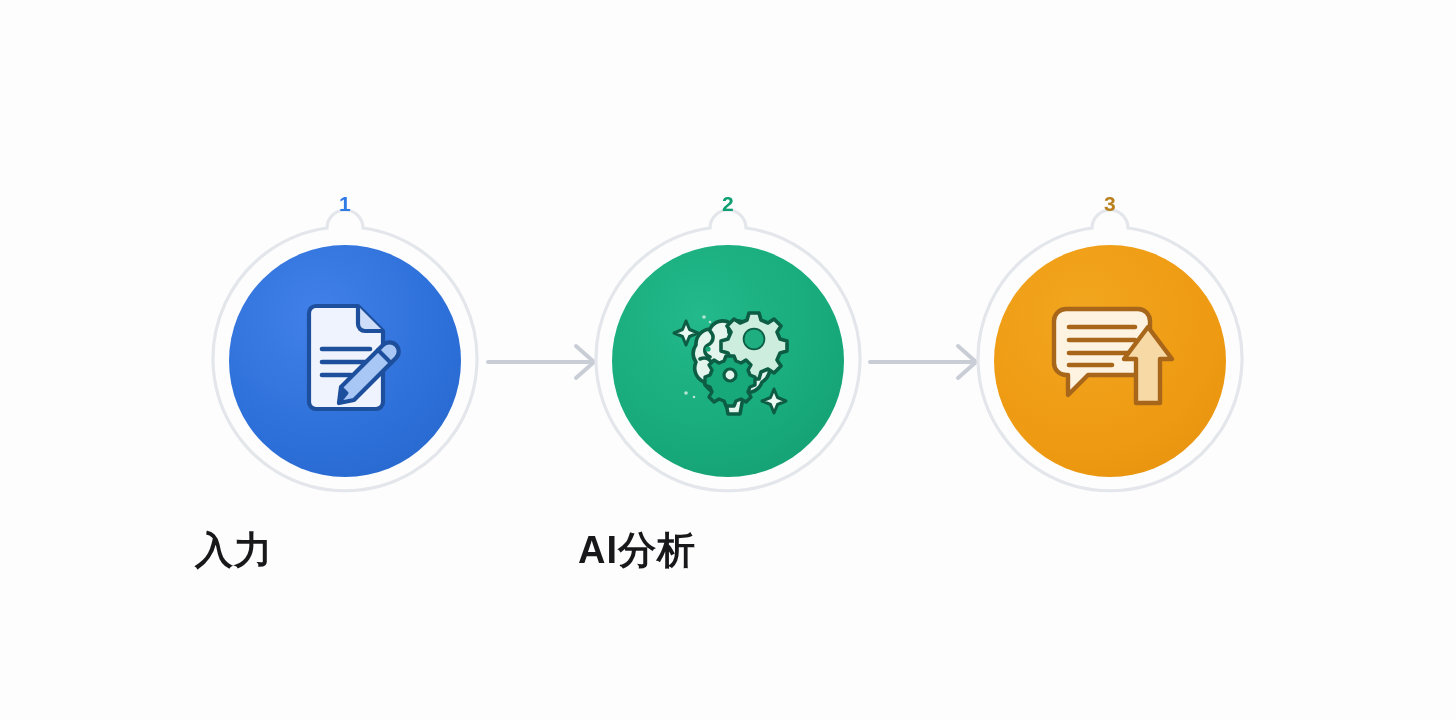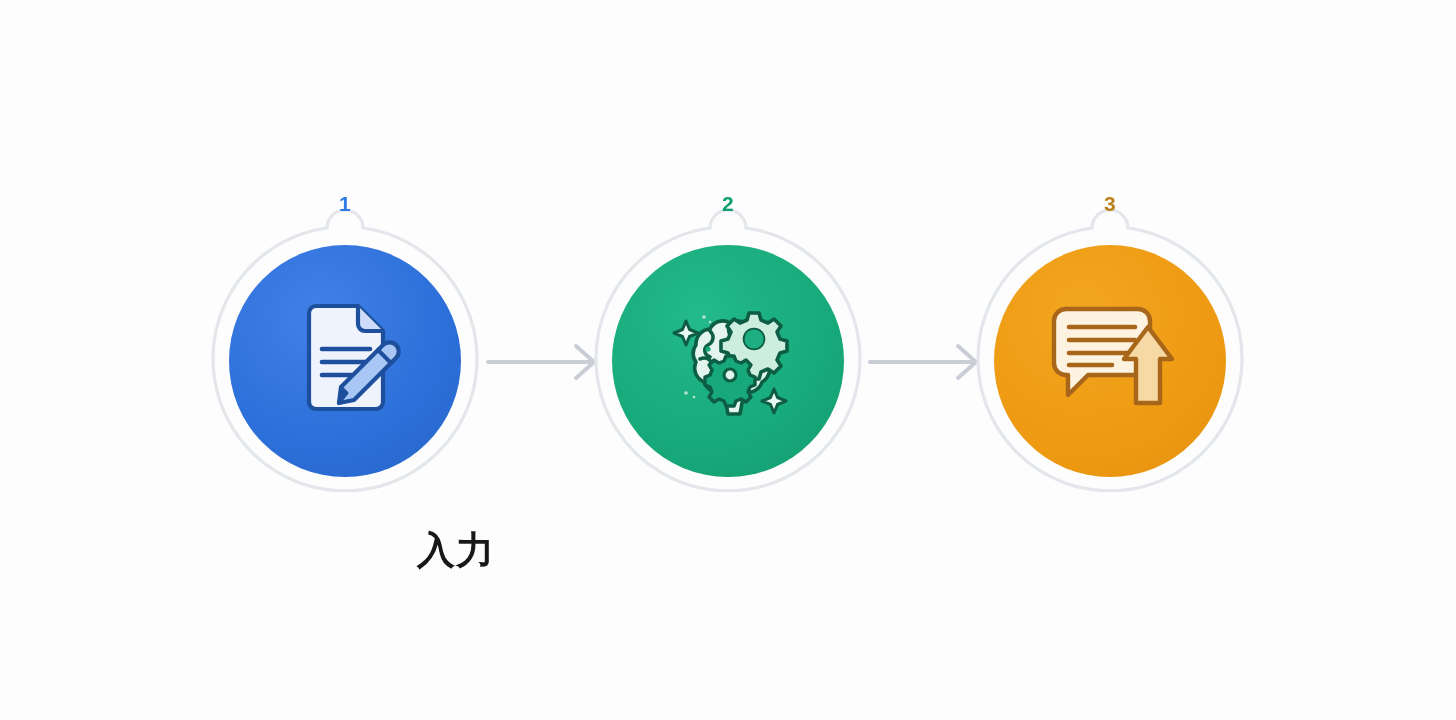--- a/index.html
+++ b/index.html
@@ -61,21 +61,21 @@
     display:flex;
     align-items:center;
     justify-content:center;
   }
   .icon-svg { display:block; }
 
   .step-label {
     position:absolute;
     top:350px; left:0;
     width:300px;
-    text-align:right;
+    text-align:left;
     font-size:38px;
     font-weight:700;
     color:#18181b;
     letter-spacing:1px;
     line-height:1.1;
     font-family:"Liberation Sans","DejaVu Sans",sans-serif;
     white-space:nowrap;
   }
 
   
@@ -176,20 +176,21 @@
             <path d="M24 24 l3.5 8.5 l8.5 3.5 l-8.5 3.5 l-3.5 8.5 l-3.5 -8.5 l-8.5 -3.5 l8.5 -3.5 Z" fill="#eafaf3" stroke="#0d5c44" stroke-width="3" stroke-linejoin="round"></path>
             <path d="M112 92 l3.5 8.5 l8.5 3.5 l-8.5 3.5 l-3.5 8.5 l-3.5 -8.5 l-8.5 -3.5 l8.5 -3.5 Z" fill="#eafaf3" stroke="#0d5c44" stroke-width="3" stroke-linejoin="round"></path>
             <circle cx="42" cy="20" r="1.8" fill="#b7e4d1"></circle>
             <circle cx="48" cy="25" r="1.3" fill="#b7e4d1"></circle>
             <circle cx="24" cy="96" r="1.8" fill="#b7e4d1"></circle>
             <circle cx="32" cy="100" r="1.3" fill="#b7e4d1"></circle>
           </svg>
         </div>
       </div>
     </div>
+    <div class="step-label">AI分析</div>
   </div>
 
   <div class="connector connector-2">
     <svg width="180" height="80" viewBox="0 0 180 80">
       <line x1="38" y1="40" x2="140" y2="40" stroke="#c9ced6" stroke-width="4" stroke-linecap="round"></line>
       <polyline points="126,24 144,40 126,56" fill="none" stroke="#c9ced6" stroke-width="4" stroke-linecap="round" stroke-linejoin="round"></polyline>
     </svg>
   </div>
 
   <div class="step step-3">

